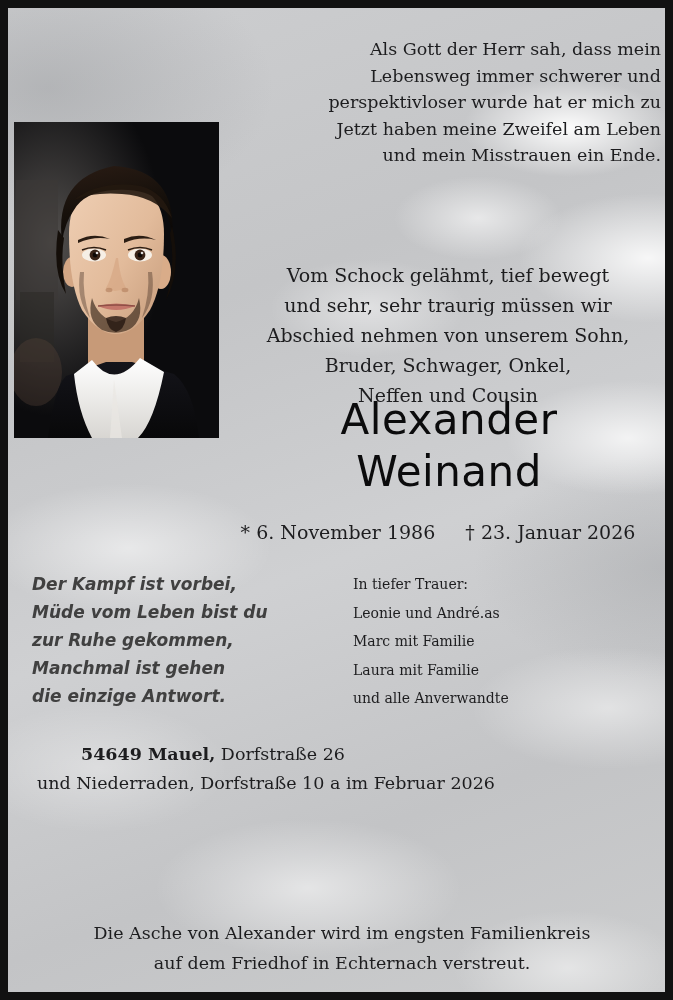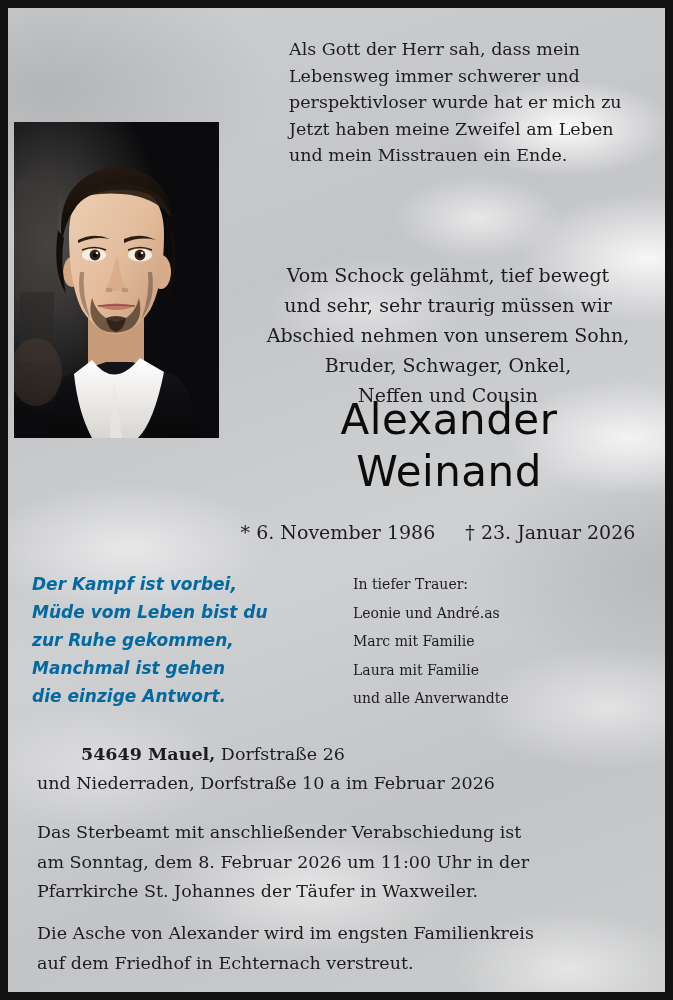--- a/index.html
+++ b/index.html
@@ -60,21 +60,21 @@
 
   
   .verse-top {
     position: absolute;
     left: 281px;
     top: 28px;
     width: 372px;
     font-size: 17.5px;
     line-height: 26.5px;
     color: #1d1d1f;
-    text-align: left;
+    text-align: right;
   }
 
   .farewell {
     position: absolute;
     left: 225px;
     top: 212px;
     width: 430px;
     font-size: 19px;
     line-height: 30px;
     color: #1d1d1f;
@@ -111,21 +111,21 @@
   .verse-left {
     position: absolute;
     left: 24px;
     top: 562px;
     width: 290px;
     font-family: "DejaVu Sans", sans-serif;
     font-weight: bold;
     font-style: italic;
     font-size: 17px;
     line-height: 28px;
-    color: #0369a1;
+    color: #404040;
   }
 
   .mourners {
     position: absolute;
     left: 345px;
     top: 562px;
     width: 300px;
     font-size: 14px;
     line-height: 28.5px;
     color: #1d1d1f;
@@ -153,20 +153,21 @@
   }
 
   .closing {
     position: absolute;
     left: 29px;
     top: 911px;
     width: 610px;
     font-size: 17.5px;
     line-height: 29.5px;
     color: #1d1d1f;
+    text-align: center;
   }
 
   .ln { display: block; }
 </style>
 </head>
 <body>
 
 <div class="notice">
   <div class="sky"></div>
 
@@ -293,25 +294,20 @@
       <span class="ln">Marc mit Familie</span>
       <span class="ln">Laura mit Familie</span>
       <span class="ln">und alle Anverwandte</span>
     </div>
 
     <div class="address">
       <span class="ln"><b>54649 Mauel,</b><span> Dorfstraße 26</span></span>
       <span class="ln">und Niederraden, Dorfstraße 10 a im Februar 2026</span>
     </div>
 
-    <div class="service">
-      <span class="ln">Das Sterbeamt mit anschließender Verabschiedung ist</span>
-      <span class="ln">am Sonntag, dem 8. Februar 2026 um 11:00 Uhr in der</span>
-      <span class="ln">Pfarrkirche St. Johannes der Täufer in Waxweiler.</span>
-    </div>
 
     <div class="closing">
       <span class="ln">Die Asche von Alexander wird im engsten Familienkreis</span>
       <span class="ln">auf dem Friedhof in Echternach verstreut.</span>
     </div>
 
   </div>
 </div>
 
 </body></html>

